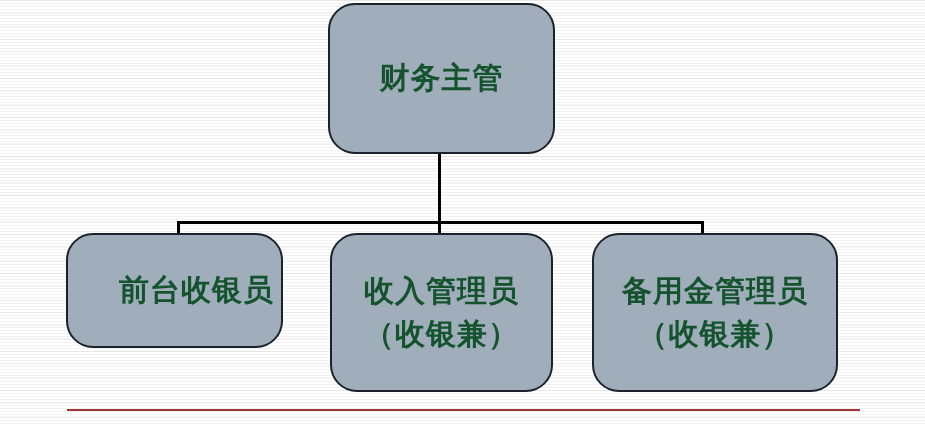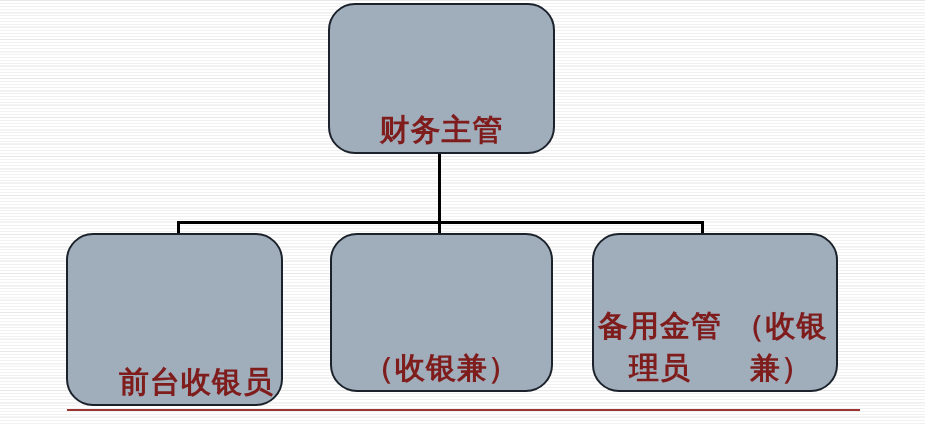--- a/index.html
+++ b/index.html
@@ -19,33 +19,33 @@
       repeating-linear-gradient(to bottom, rgba(0,0,0,0.055) 0 1px, transparent 1px 3px),
       #ffffff;
   }
   .node {
     position: absolute;
     box-sizing: border-box;
     background: var(--node-fill, #a0aebc);
     border: 2px solid var(--node-border, #1c222b);
     border-radius: 27px;
     display: flex;
-    flex-direction: row;
-    align-items: flex-end;
+    flex-direction: column;
+    align-items: center;
     justify-content: center;
     text-align: center;
-    color: #7f1d1d;
+    color: #14532d;
     font-weight: bold;
     font-size: 30px;
     line-height: 1.42;
     letter-spacing: 1px;
   }
   .node span:empty { display: none; }
   .node-root  { left: 328px; top: 3px;   width: 227px; height: 151px; }
-  .node-c1    { left: 66px;  top: 233px; width: 217px; height: 173px; padding-left: 44px; }
+  .node-c1    { left: 66px;  top: 233px; width: 217px; height: 115px; padding-left: 44px; }
   .node-c2    { left: 330px; top: 233px; width: 223px; height: 159px; }
   .node-c3    { left: 592px; top: 233px; width: 246px; height: 159px; }
   .connector {
     position: absolute;
     background: var(--connector, #000000);
   }
   .stem       { left: 438px; top: 154px; width: 3px;   height: 81px; }
   .hbar       { left: 177px; top: 221px; width: 527px; height: 3px;  }
   .drop-left  { left: 177px; top: 221px; width: 3px;   height: 14px; }
   .drop-right { left: 701px; top: 221px; width: 3px;   height: 14px; }
@@ -69,20 +69,21 @@
   <div class="connector hbar"></div>
   <div class="connector drop-left"></div>
   <div class="connector drop-right"></div>
 
   <div class="node node-c1">
     <span>前台收银员</span>
 
   </div>
 
   <div class="node node-c2">
+    <span>收入管理员</span>
     <span>（收银兼）</span>
   </div>
 
   <div class="node node-c3">
     <span>备用金管理员</span>
     <span>（收银兼）</span>
   </div>
 
   <div class="accent-line"></div>
 

